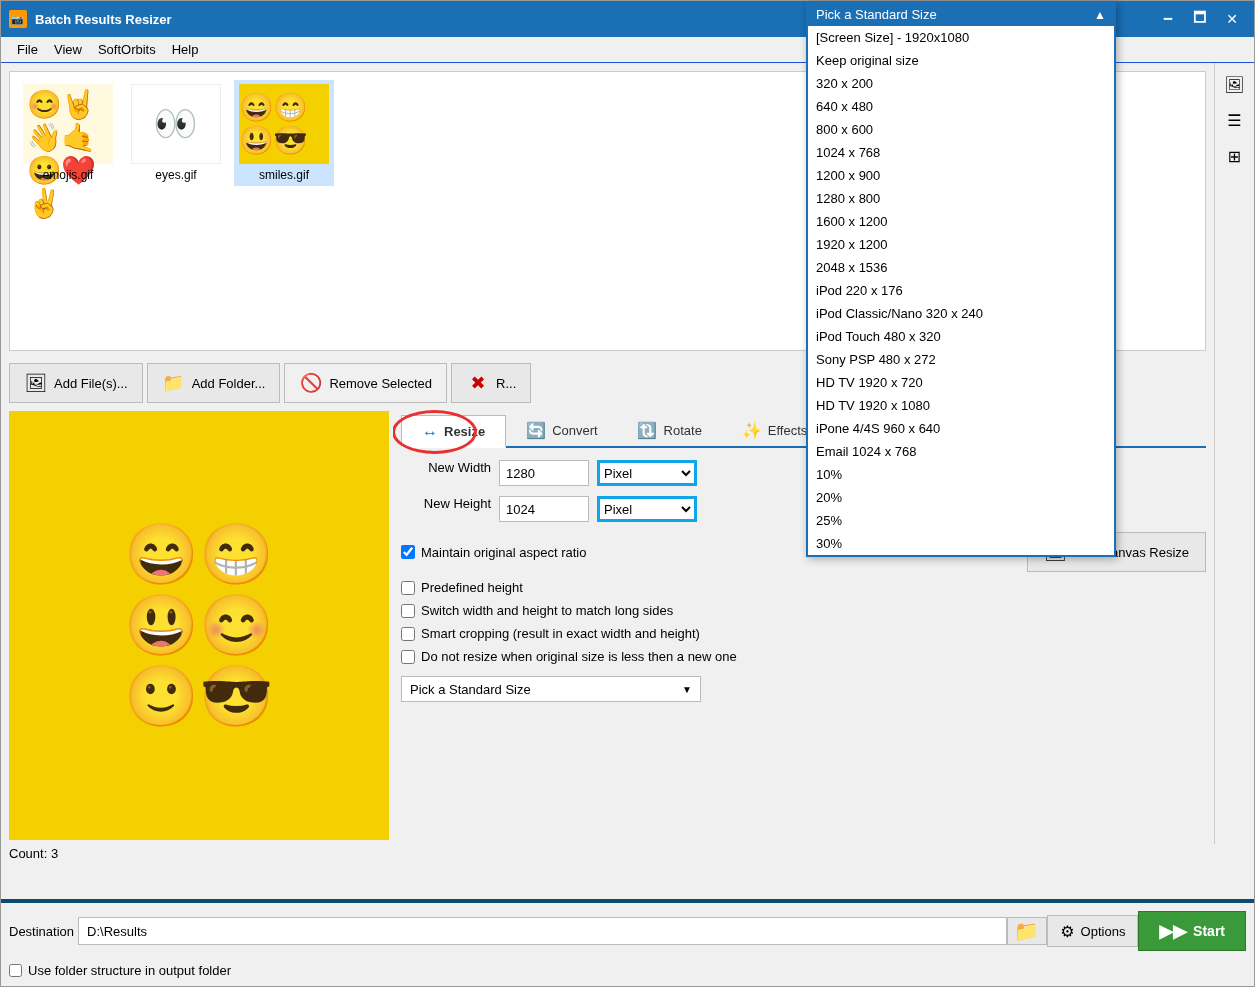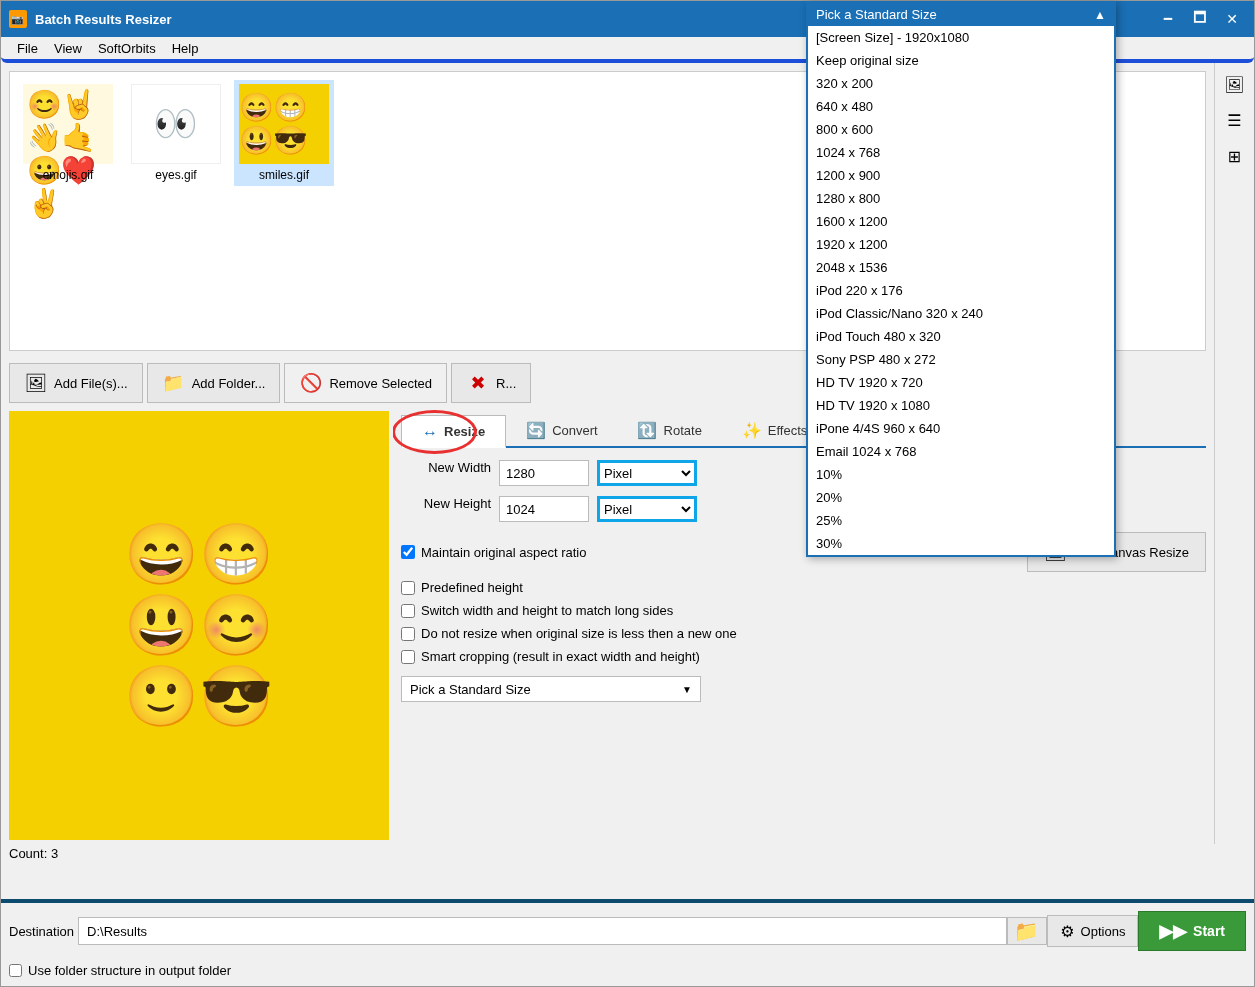--- a/index.html
+++ b/index.html
@@ -9,21 +9,21 @@
     .window { width: 1255px; height: 987px; background: #f0f0f0; display: flex; flex-direction: column; border: 1px solid #999; position: relative; }
 
     
     .title-bar { background: #1a6fb5; color: white; display: flex; align-items: center; padding: 6px 8px; height: 36px; }
     .title-bar-icon { width: 18px; height: 18px; margin-right: 8px; background: #f90; border-radius: 2px; display: flex; align-items: center; justify-content: center; font-size: 10px; }
     .title-bar-text { flex: 1; font-size: 13px; font-weight: 600; }
     .title-bar-controls { display: flex; gap: 4px; }
     .title-btn { width: 28px; height: 22px; background: transparent; border: none; color: white; cursor: pointer; display: flex; align-items: center; justify-content: center; font-size: 14px; }
 
     
-    .menu-bar { background: #f0f0f0; display: flex; padding: 2px 8px; border-bottom: 4px solid #1d4ed8; height: 26px; align-items: center; border-radius: 6px; }
+    .menu-bar { background: #f0f0f0; display: flex; padding: 2px 8px; border-bottom: 1px solid #1d4ed8; height: 26px; align-items: center; }
     .menu-item { padding: 2px 8px; cursor: pointer; font-size: 13px; }
 
     
     .main-content { display: flex; flex: 1; overflow: hidden; }
 
     
     .left-panel { flex: 1; display: flex; flex-direction: column; overflow: hidden; }
 
     
     .file-list-area { background: white; border: 1px solid #ccc; margin: 8px; flex: 0 0 280px; display: flex; flex-wrap: wrap; align-content: flex-start; padding: 8px; gap: 8px; overflow-y: auto; }
@@ -232,26 +232,26 @@
             <span>Predefined height</span>
           </div>
 
           <div class="checkbox-row">
             <input type="checkbox" style="">
             <span>Switch width and height to match long sides</span>
           </div>
 
           <div class="checkbox-row">
             <input type="checkbox" style="">
+            <span>Smart cropping (result in exact width and height)</span>
+          </div>
+
+          <div class="checkbox-row">
+            <input type="checkbox" style="">
             <span>Do not resize when original size is less then a new one</span>
-          </div>
-
-          <div class="checkbox-row">
-            <input type="checkbox" style="">
-            <span>Smart cropping (result in exact width and height)</span>
           </div>
 
           <div class="std-size-bottom">
             <div class="std-size-dropdown" style="width:300px;border:1px solid #bbb;padding:0 8px;height:26px;background:white;display:flex;align-items:center;justify-content:space-between;">
               <span>Pick a Standard Size</span>
               <span style="font-size:10px;">▼</span>
             </div>
           </div>
         </div>
       </div>

